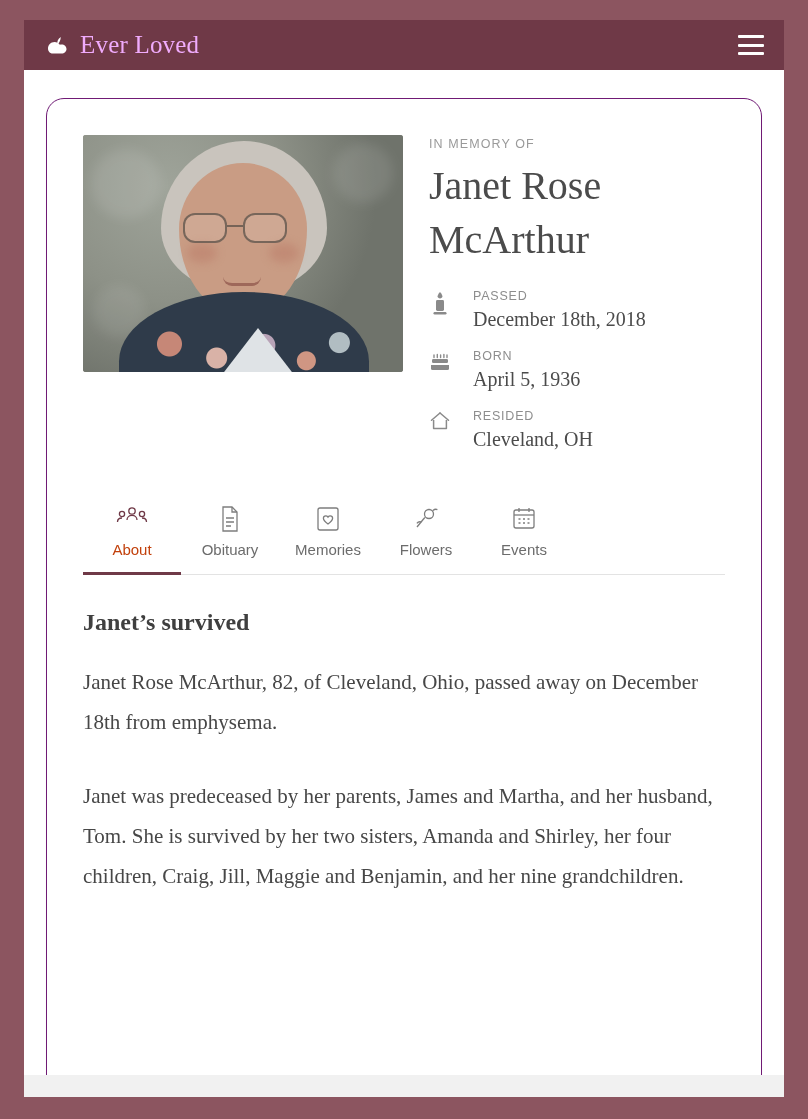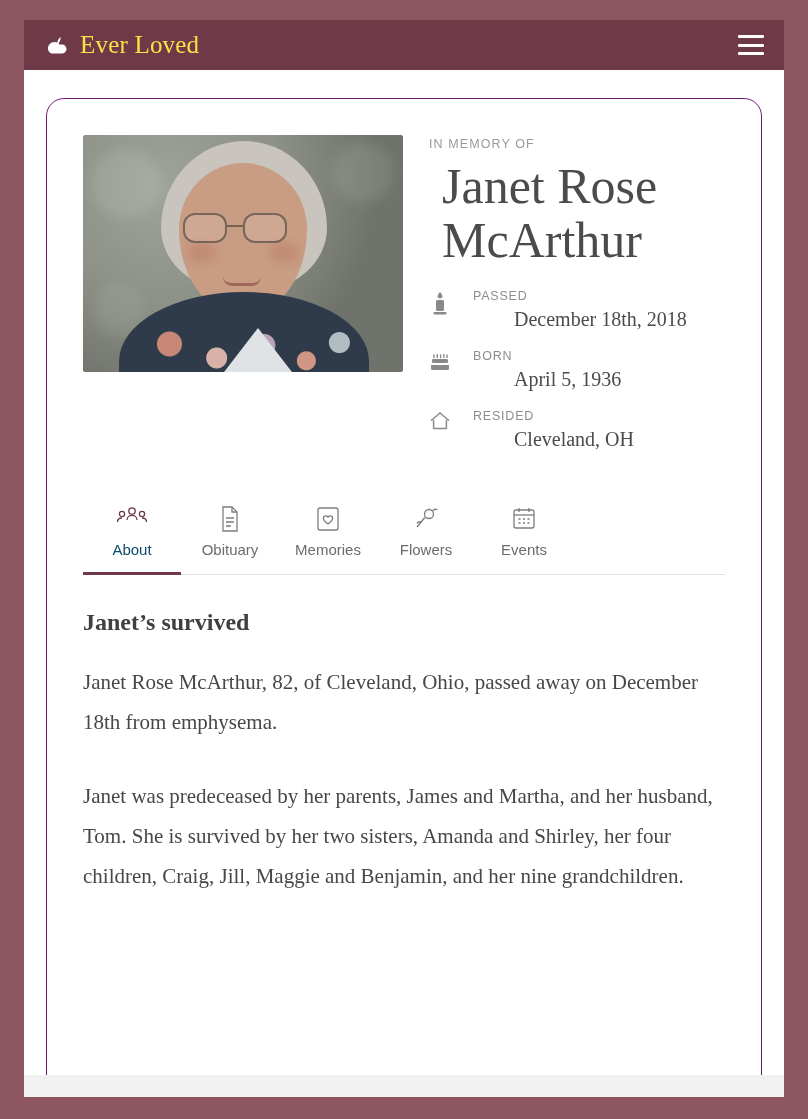--- a/index.html
+++ b/index.html
@@ -40,21 +40,21 @@
     display: flex;
     align-items: center;
     gap: 10px;
   }
   .brand-mark {
     width: 26px;
     height: 26px;
     display: block;
   }
   .brand-text {
-    color: #fde047;
+    color: #f0abfc;
     font-family: "Liberation Serif", serif;
     font-size: 25px;
     letter-spacing: 0.2px;
   }
   .hamburger {
     width: 26px;
     height: 20px;
     display: flex;
     flex-direction: column;
     justify-content: space-between;
@@ -194,25 +194,25 @@
   }
   .in-memory {
     color: #9a9a9a;
     font-size: 12.5px;
     letter-spacing: 1.1px;
     text-transform: uppercase;
     margin-bottom: 8px;
   }
   .deceased-name {
     font-family: "Liberation Serif", serif;
-    font-size: 50px;
+    font-size: 40px;
     line-height: 54px;
     color: #4b4b4b;
     font-weight: 400;
-    margin: 0 0 22px 13px;
+    margin: 0 0 22px 0;
   }
   .fact {
     display: flex;
     align-items: flex-start;
     gap: 22px;
     margin-bottom: 18px;
   }
   .fact-icon {
     width: 22px;
     height: 34px;
@@ -228,21 +228,20 @@
     font-size: 12.5px;
     letter-spacing: 0.8px;
     text-transform: uppercase;
     color: #8d8d8d;
     margin-bottom: 5px;
   }
   .fact-value {
     font-family: "Liberation Serif", serif;
     font-size: 20px;
     color: #4b4b4b;
-    margin-left: 41px;
   }
 
   
   .tabs {
     display: flex;
     gap: 0;
     margin: 30px 36px 0 36px;
     border-bottom: 1px solid #e3e3e3;
   }
   .tab {
@@ -255,21 +254,21 @@
     border-bottom: 3px solid transparent;
     margin-bottom: -1px;
   }
   .tab .tab-icon {
     display: block;
     height: 30px;
     margin: 0 auto 6px auto;
     color: #7d7d7d;
   }
   .tab.active {
-    color: #0c4a6e;
+    color: #c2410c;
     border-bottom-color: #6f3947;
   }
   .tab.active .tab-icon { color: #6f3947; }
 
   
   .obit {
     padding: 34px 36px 0 36px;
   }
   .obit-title {
     font-family: "Liberation Serif", serif;

